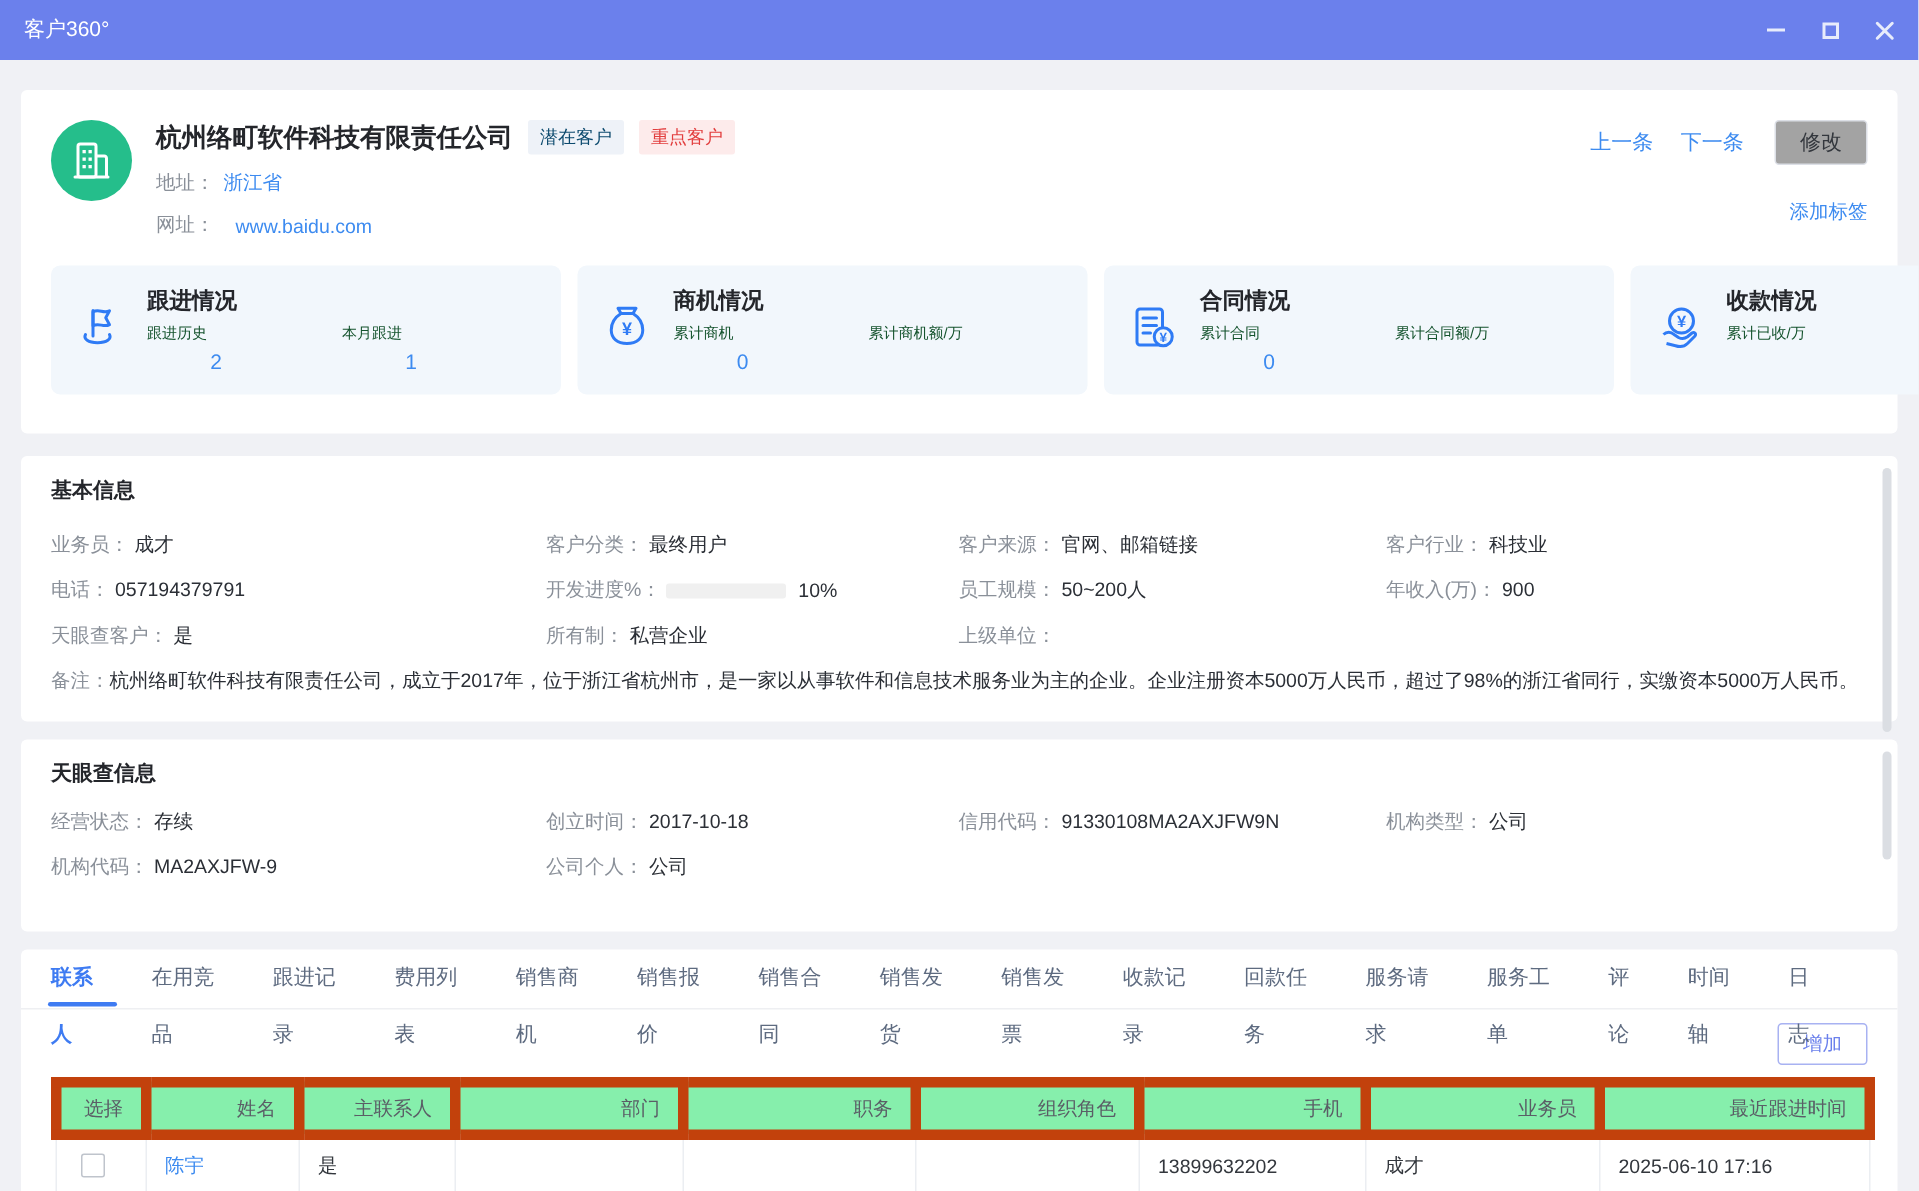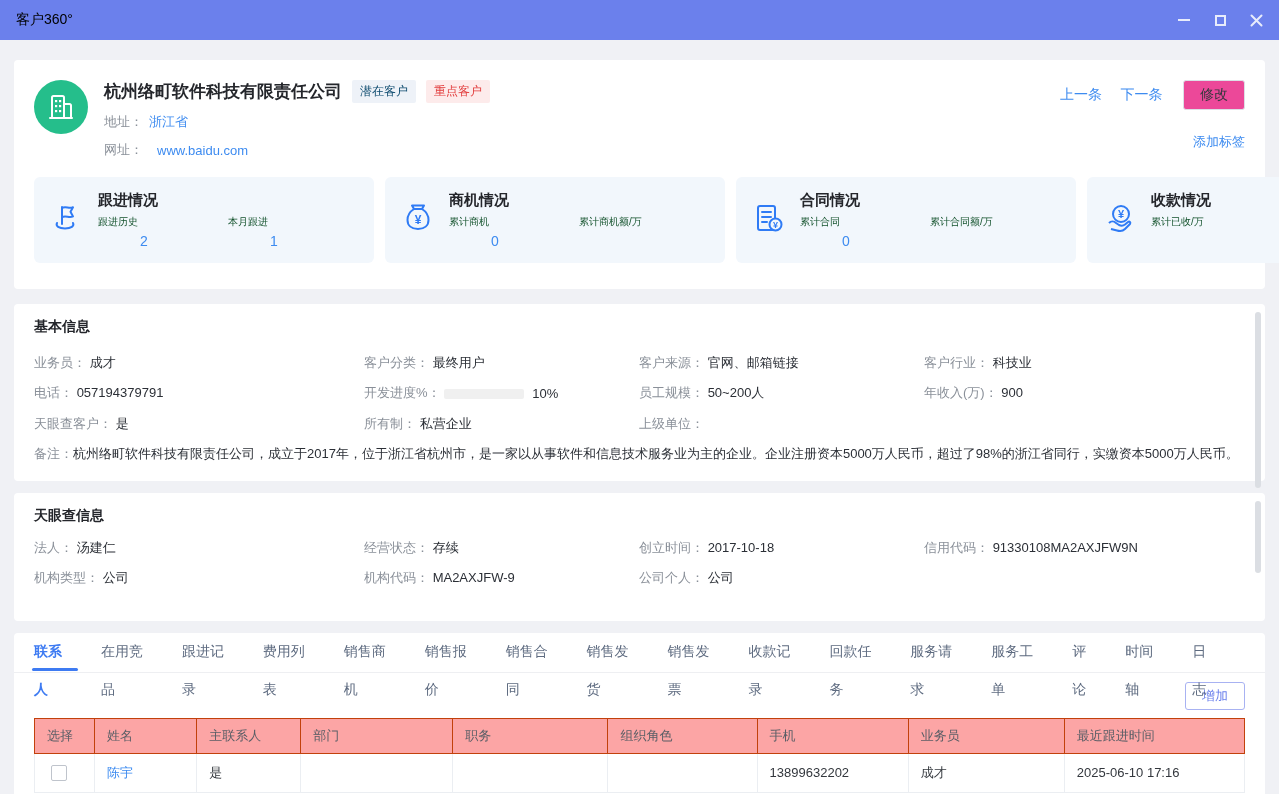--- a/index.html
+++ b/index.html
@@ -1,21 +1,21 @@
 <!DOCTYPE html>
 <html><head>
 <meta charset="utf-8">
 <style>
   * { margin:0; padding:0; box-sizing:border-box; }
   html,body { width:1279px; height:794px; overflow:hidden; }
   body { font-family:"Liberation Sans","DejaVu Sans",sans-serif; background:#F0F1F5; color:#33373D; }
 
   
   .titlebar { height:40px; background:#6B80EC; display:flex; align-items:center; padding:0 16px; }
-  .titlebar .tb-title { color:#000000; font-size:14px; }
+  .titlebar .tb-title { color:#ffffff; font-size:14px; }
   .tb-controls { margin-left:auto; display:flex; align-items:center; gap:22px; }
   .tb-btn { width:14px; height:14px; display:flex; align-items:center; justify-content:center; cursor:pointer; }
   .tb-min-bar { width:12px; height:2px; background:#E8ECFB; }
   .tb-max-box { width:11px; height:11px; border:2px solid #E8ECFB; }
   .tb-close svg { display:block; }
 
   
   .page { padding:20px 14px 0; }
   .card { background:#FFFFFF; border-radius:4px; position:relative; }
 
@@ -29,21 +29,21 @@
   .company-name { font-size:17px; font-weight:bold; color:#24262B; }
   .badge { font-size:12px; padding:3px 8px; border-radius:2px; }
   .badge-blue { background:#EEF2F8; color:#0c4a6e; }
   .badge-red { background:#FDEBEB; color:#E23D3D; }
   .meta-row { margin-top:10px; font-size:13px; display:flex; align-items:center; }
   .meta-label { color:#8A9099; margin-right:6px; }
   .link { color:#3D8BF0; cursor:pointer; text-decoration:none; }
   .header-actions { text-align:right; white-space:nowrap; }
   .header-actions .link { font-size:14px; margin-left:14px; }
   .btn-edit { display:inline-block; margin-left:16px; padding:5px 16px; border:1px solid #DCDFE6; border-radius:3px;
-    background:#ec4899; font-size:14px; color:#33373D; cursor:pointer; }
+    background:#a3a3a3; font-size:14px; color:#33373D; cursor:pointer; }
   .add-tag-row { margin-top:22px; }
   .add-tag-row .link { font-size:13px; }
 
   
   .stats-row { display:flex; gap:11px; margin-top:18px; }
   .stat-card { flex:1; background:#F2F7FC; border-radius:6px; padding:14px 16px; display:flex; align-items:center; min-height:74px; }
   .stat-icon { flex:0 0 auto; margin-right:14px; }
   .stat-title { font-size:15px; font-weight:bold; color:#24262B; }
   .stat-items { display:flex; margin-top:5px; }
   .stat-item { min-width:92px; margin-right:38px; }
@@ -68,22 +68,22 @@
   
   .card-bottom { padding:0 0 16px; }
   .tabs { display:flex; align-items:center; padding:0 20px; height:40px; border-bottom:1px solid #EEEFF2; }
   .tab { font-size:14px; color:#5E6B80; margin-right:25px; height:40px; line-height:38px; cursor:pointer; position:relative; }
   .tab.active { color:#3E7BF2; font-weight:bold; }
   .tab.active::after { content:""; position:absolute; left:-2px; right:-2px; bottom:1px; height:3px; border-radius:2px; background:#3E7BF2; }
   .toolbar-row { display:flex; justify-content:flex-end; padding:9px 20px 8px; }
   .btn-add { padding:4px 16px; font-size:13px; color:#6B80EC; background:#FFFFFF; border:1px solid #A8B2F2; border-radius:3px; cursor:pointer; }
 
   table.contacts { width:calc(100% - 40px); margin:0 20px; border-collapse:collapse; table-layout:fixed; font-size:13px; }
-  .contacts th { background:#fca5a5; color:#5A5E66; font-weight:normal; text-align:left; height:35px; padding:0 12px;
-    border:1px solid #c2410c; }
+  .contacts th { background:#86efac; color:#5A5E66; font-weight:normal; text-align:right; height:35px; padding:0 12px;
+    border:7px solid #c2410c; }
   .contacts td { height:39px; padding:0 12px; border:1px solid #EBEEF2; color:#33373D; background:#FFFFFF; }
   .checkbox { display:inline-block; width:16px; height:16px; border:1px solid #BFC4CC; border-radius:2px; background:#FFF; cursor:pointer; vertical-align:middle; margin-left:4px; }
 </style>
 </head>
 <body>
 
 <div class="titlebar">
   <span class="tb-title">客户360°</span>
   <div class="tb-controls">
     <span class="tb-btn">
@@ -295,24 +295,20 @@
     </div>
     <div class="remark">
       <span class="flabel">备注：</span><span class="fvalue">杭州络町软件科技有限责任公司，成立于2017年，位于浙江省杭州市，是一家以从事软件和信息技术服务业为主的企业。企业注册资本5000万人民币，超过了98%的浙江省同行，实缴资本5000万人民币。</span>
     </div>
     <span class="scroll-thumb" style="top:8px; height:176px;"></span>
   </div>
 
   <div class="card card-info" style="padding-bottom:28px;">
     <div class="section-title" style="margin-bottom:8px;">天眼查信息</div>
     <div class="info-grid">
-      <div class="field">
-        <span class="flabel">法人：</span>
-        <span class="fvalue">汤建仁</span>
-      </div>
       <div class="field">
         <span class="flabel">经营状态：</span>
         <span class="fvalue">存续</span>
       </div>
       <div class="field">
         <span class="flabel">创立时间：</span>
         <span class="fvalue">2017-10-18</span>
       </div>
 
       <div class="field">

